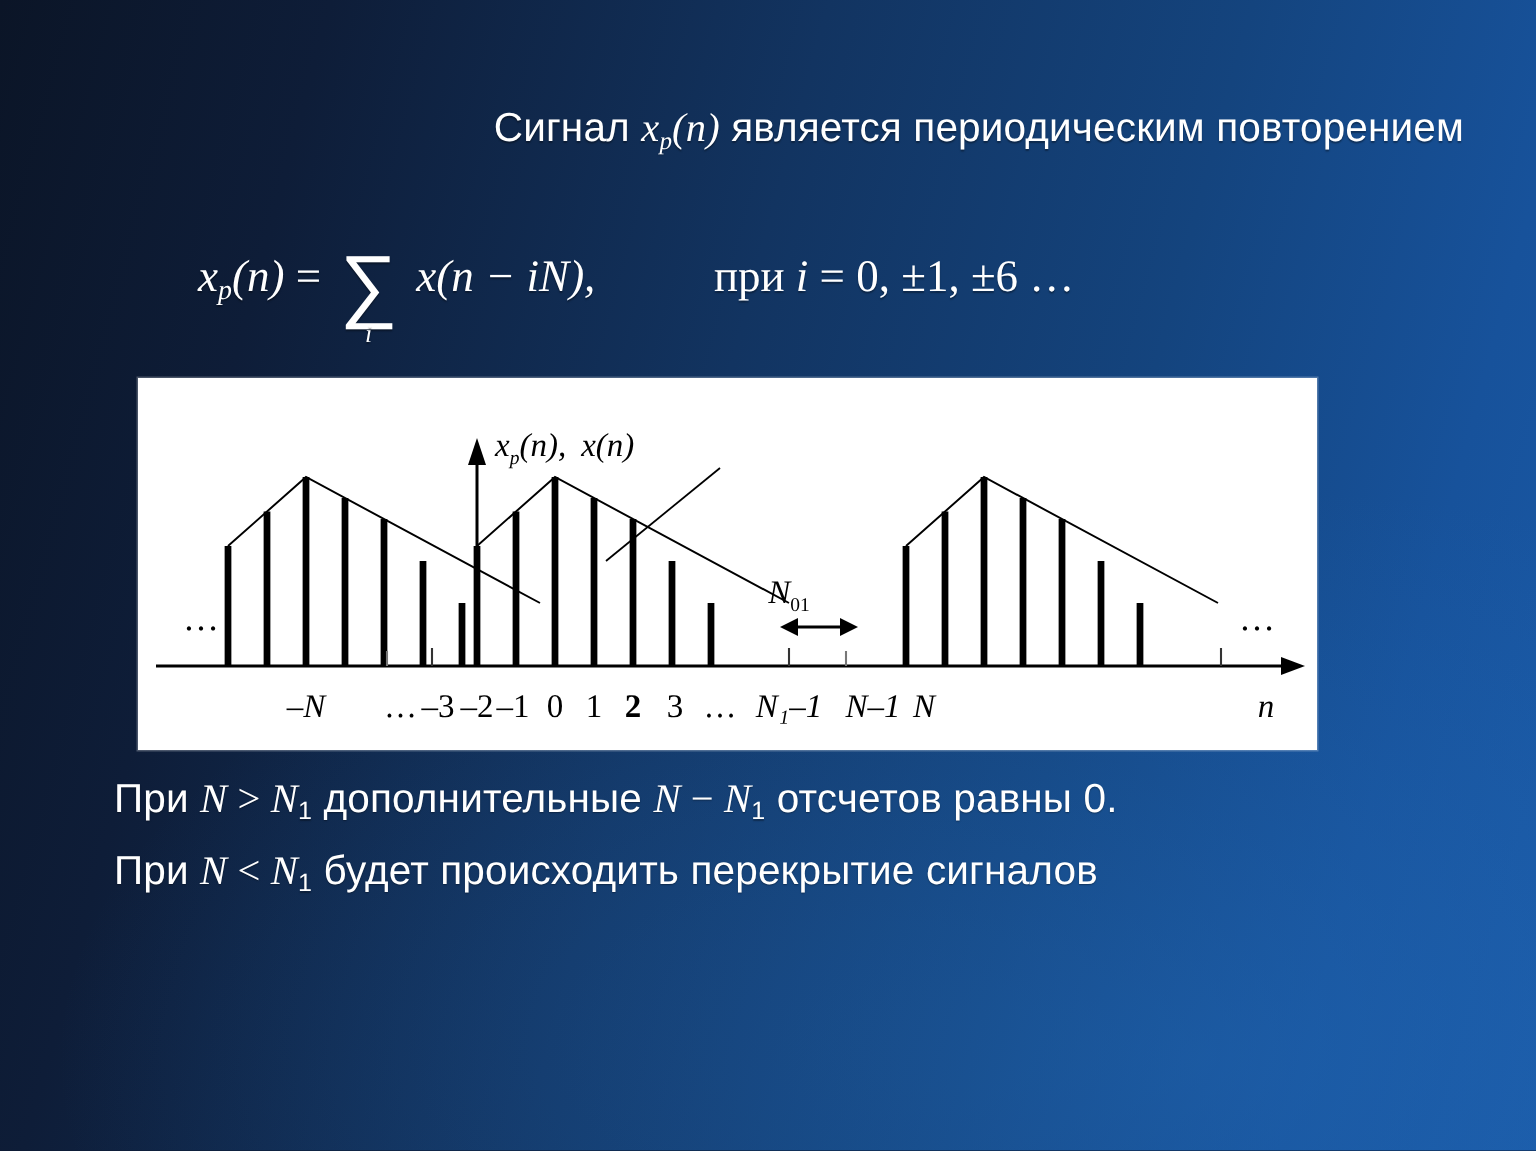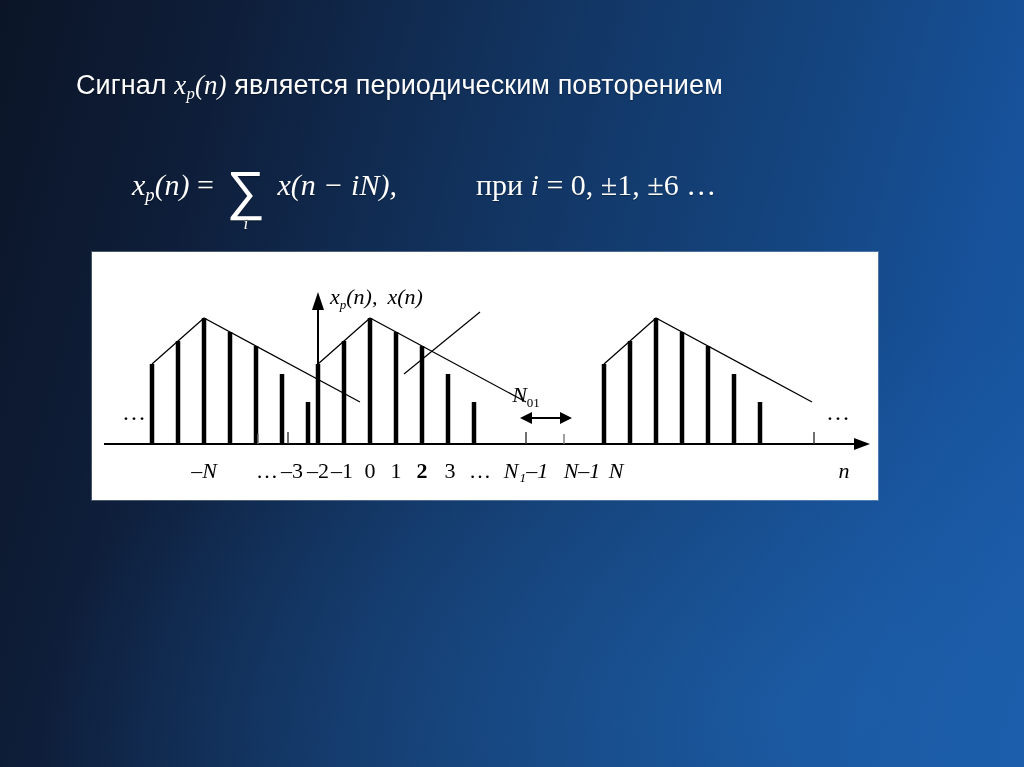--- a/index.html
+++ b/index.html
@@ -24,21 +24,21 @@
   
   .txt{
     color:#ffffff;
     font-size:27px;
     line-height:1.30;
     letter-spacing:.1px;
     text-shadow:0 1px 1px rgba(0,0,0,.35);
     font-weight:400;
   }
   .intro{position:absolute;left:76px;top:68px;width:900px;}
-  .intro .ln{white-space:nowrap;}
+  .intro .ln{white-space:nowrap;text-align:right;}
 
   
   .mi{font-family:"Liberation Serif",serif;font-style:italic;}
   .mu{font-family:"Liberation Serif",serif;font-style:normal;}
   .sub{font-size:.62em;vertical-align:-.30em;font-family:"Liberation Serif",serif;font-style:italic;}
   .subU{font-size:.62em;vertical-align:-.30em;font-family:"Liberation Sans",sans-serif;font-style:normal;}
 
   
   .formula{
     position:absolute;left:132px;top:168px;
@@ -171,19 +171,21 @@
         <text x="388" y="226">…</text>
         <text x="434" y="226" font-style="italic">N₁–1</text>
         <text x="490" y="226" font-style="italic">N–1</text>
         <text x="524" y="226" font-style="italic">N</text>
       </g>
     </svg>
   </div>
 
   <div class="bottom txt">
 
+    <div class="ln"><span>При </span><span class="mi">N</span><span class="mu"> &gt; </span><span class="mi">N</span><span class="subU">1</span><span> дополнительные </span><span class="mi">N</span><span class="mu"> − </span><span class="mi">N</span><span class="subU">1</span><span> отсчетов равны 0.</span></div>
 
 
+    <div class="ln"><span>При </span><span class="mi">N</span><span class="mu"> &lt; </span><span class="mi">N</span><span class="subU">1</span><span> будет происходить перекрытие сигналов</span></div>
 
   </div>
 
 </div>
 </div>
 
 </body></html>

